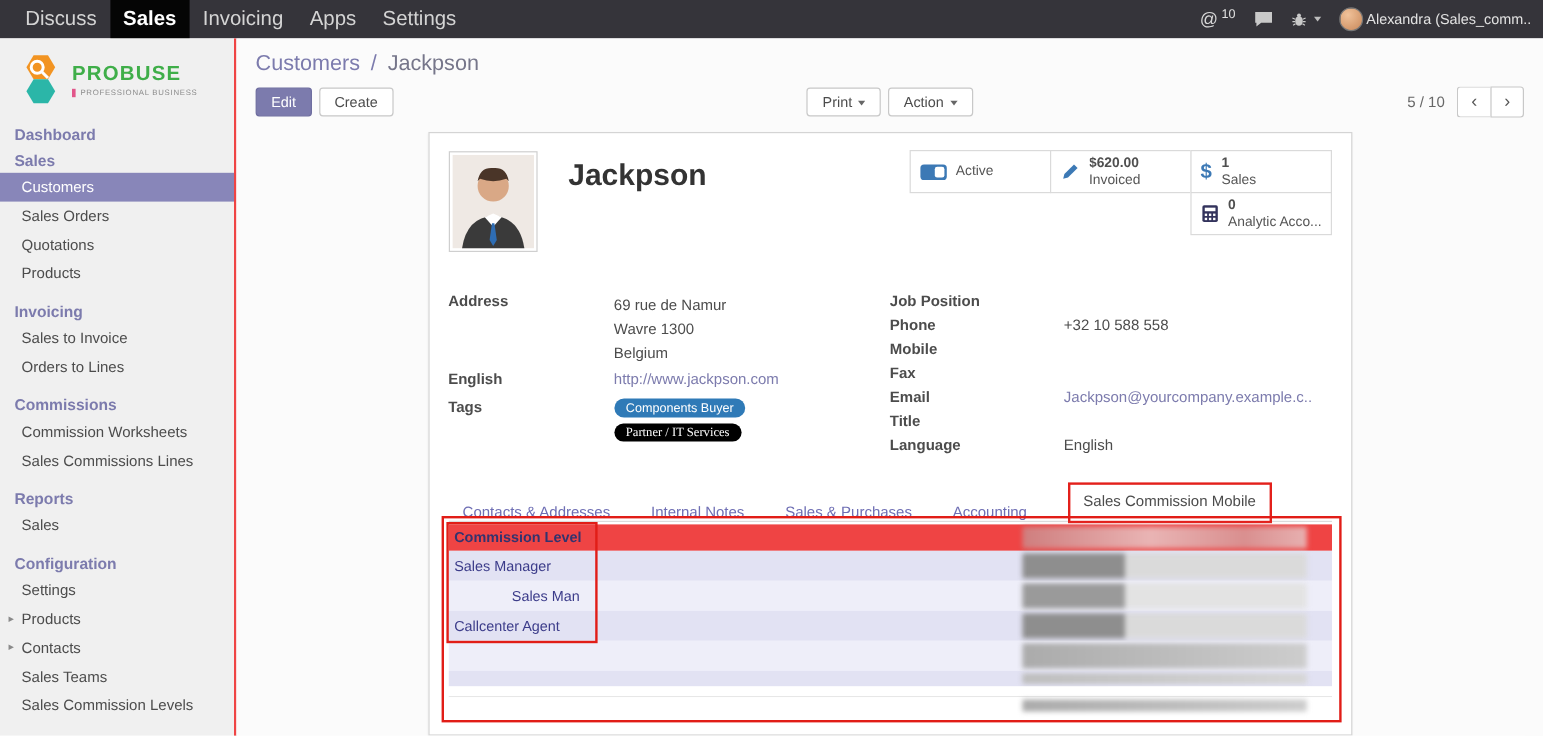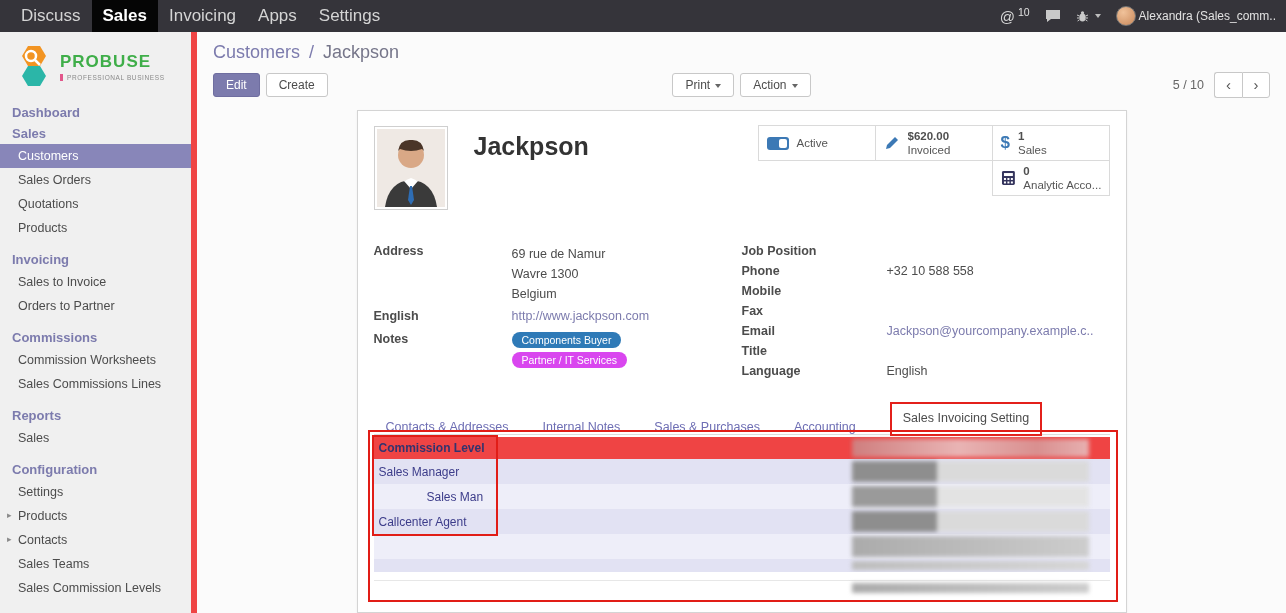--- a/index.html
+++ b/index.html
@@ -17,21 +17,21 @@
   .at{font-size:15px;color:#d6d6d6;}
   .cnt{font-size:10.5px;position:relative;top:-4px;color:#e0e0e0;}
   .tb-caret{display:inline-block;border-left:3.5px solid transparent;border-right:3.5px solid transparent;
     border-top:4px solid #bdbdbd;margin-left:3px;}
   .tb-avatar{width:20px;height:20px;border-radius:50%;background:radial-gradient(circle at 35% 30%,#f0c29a,#c9885a);
     border:1px solid #777;}
   .tb-user{font-size:12px;color:#e2e2e2;}
 
   
   .sidebar{position:absolute;top:32px;left:0;width:197px;bottom:0;background:#f0f0f0;
-    border-right:6px solid #ef4444;overflow:hidden;}
+    border-right:2px solid #ef4444;overflow:hidden;}
   .logo{padding:12px 8px 14px 14px;}
   .logo-row{display:flex;align-items:center;gap:6px;}
   .logo-text .brand{font-size:17px;font-weight:700;color:#3fae49;letter-spacing:1px;}
   .logo-text .tagline{font-size:6.5px;color:#8a8a8a;letter-spacing:.6px;border-left:3px solid #e2568a;
     padding-left:4px;margin-top:2px;}
   .nav-header{color:#7c7bad;font-weight:700;font-size:13px;padding:3px 12px;margin-top:9px;cursor:pointer;}
   .nav-header.tight{margin-top:0;}
   .nav-item{display:block;font-size:12.5px;color:#4c4c4c;padding:5px 12px 5px 18px;cursor:pointer;position:relative;text-decoration:none;}
   .nav-item.active{background:#8886b9;color:#fff;}
   .exp{position:absolute;left:7px;top:6px;font-size:9px;color:#8a8a8a;}
@@ -79,21 +79,21 @@
   
   .fields{display:grid;grid-template-columns:368px 1fr;margin-top:22px;font-size:12.5px;color:#4c4c4c;}
   .frow{display:flex;margin-bottom:3px;min-height:17px;}
   .flabel{font-weight:700;width:138px;flex:none;}
   .fcol-r .flabel{width:145px;}
   .addr-line{line-height:20px;}
   .flink{color:#7c7bad;text-decoration:none;cursor:pointer;}
   .tagline-row{margin-bottom:4px;}
   .tag{display:inline-block;color:#fff;font-size:10.5px;padding:2px 10px;border-radius:10px;}
   .tag.blue{background:#2f7ab7;}
-  .tag.plum{background:#d946ef;}
+  .tag.plum{background:#000000;font-family:Liberation Serif, serif;}
   .frow.web{margin-top:5px;margin-bottom:6px;}
 
   
   .tabs{display:flex;align-items:flex-end;border-bottom:1px solid #dcdcdc;margin-top:18px;
     padding-left:12px;gap:34px;font-size:12.5px;color:#6e6eb4;height:33px;}
   .tab{padding-bottom:0;cursor:pointer;white-space:nowrap;}
   .tab.active{color:#4c4c4c;border:2px solid #e3201b;background:#fff;padding:7px 11px 9px;margin-bottom:-2px;}
 
   
   .twrap{position:relative;margin-top:2px;}
@@ -169,21 +169,21 @@
 
   <div class="nav-header tight">Dashboard</div>
   <div class="nav-header tight">Sales</div>
   <a class="nav-item active">Customers</a>
   <a class="nav-item">Sales Orders</a>
   <a class="nav-item">Quotations</a>
   <a class="nav-item">Products</a>
 
   <div class="nav-header">Invoicing</div>
   <a class="nav-item">Sales to Invoice</a>
-  <a class="nav-item">Orders to Partner</a>
+  <a class="nav-item">Orders to Lines</a>
 
   <div class="nav-header">Commissions</div>
   <a class="nav-item">Commission Worksheets</a>
   <a class="nav-item">Sales Commissions Lines</a>
 
   <div class="nav-header">Reports</div>
   <a class="nav-item">Sales</a>
 
   <div class="nav-header">Configuration</div>
   <a class="nav-item">Settings</a>
@@ -291,21 +291,21 @@
             <div class="addr-line">69 rue de Namur</div>
             <div class="addr-line">Wavre 1300</div>
             <div class="addr-line">Belgium</div>
           </span>
         </div>
         <div class="frow web">
           <span class="flabel">English</span>
           <a class="flink">http://www.jackpson.com</a>
         </div>
         <div class="frow">
-          <span class="flabel">Notes</span>
+          <span class="flabel">Tags</span>
           <span>
             <div class="tagline-row"><span class="tag blue">Components Buyer</span></div>
             <div class="tagline-row"><span class="tag plum">Partner / IT Services</span></div>
           </span>
         </div>
       </div>
       <div class="fcol-r">
         <div class="frow">
             <span class="flabel">Job Position</span>
             <span></span>
@@ -335,21 +335,21 @@
             <span>English</span>
           </div>
       </div>
     </div>
 
     <div class="tabs">
       <span class="tab">Contacts &amp; Addresses</span>
       <span class="tab">Internal Notes</span>
       <span class="tab">Sales &amp; Purchases</span>
       <span class="tab">Accounting</span>
-      <span class="tab active">Sales Invoicing Setting</span>
+      <span class="tab active">Sales Commission Mobile</span>
     </div>
 
     <div class="twrap">
       <div class="trow thead">
         <span class="tleft">Commission Level</span>
         <span class="redact pink"></span>
       </div>
       <div class="trow r-odd">
         <span class="tleft">Sales Manager</span>
         <span class="redact g1"></span>

